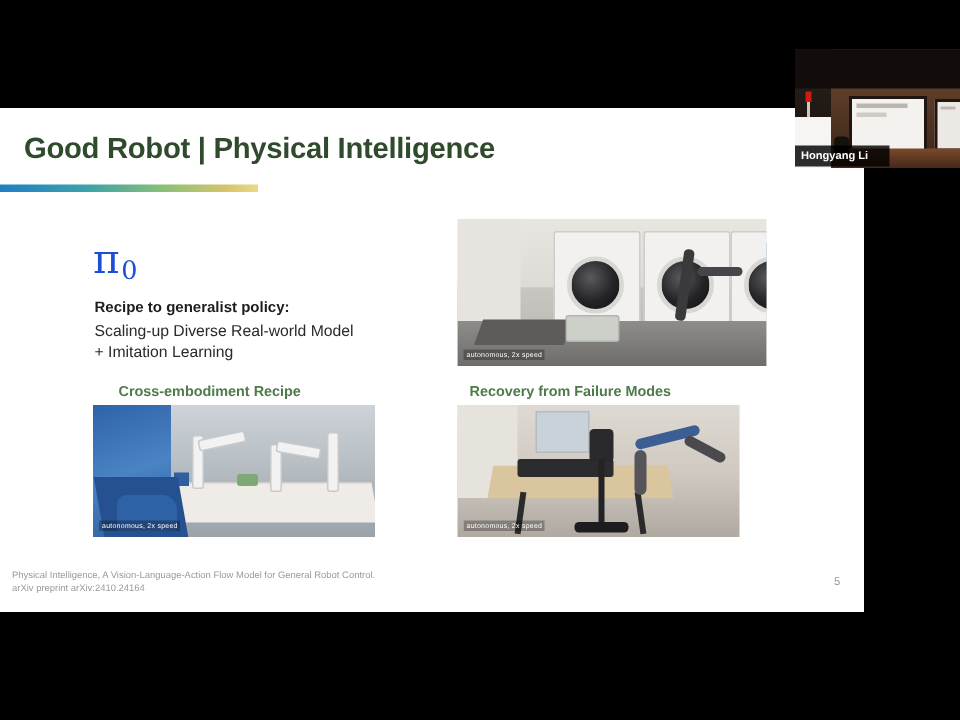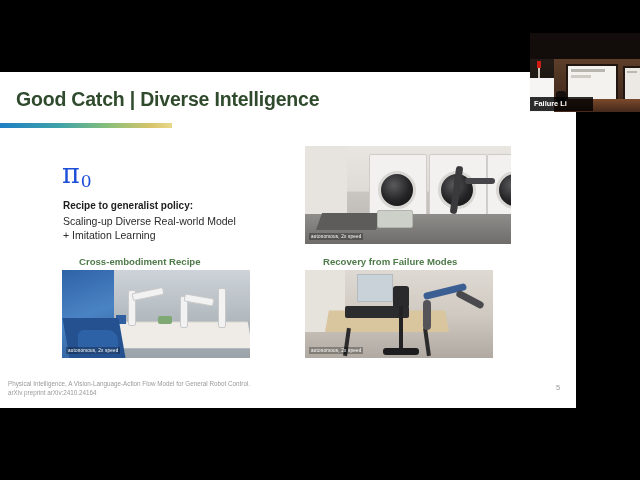--- a/index.html
+++ b/index.html
@@ -19,21 +19,21 @@
     font-size:27px;color:#1d4ed8;line-height:1;}
   .pi-symbol sub{font-size:17px;font-weight:300;vertical-align:baseline;position:relative;top:4px;left:1px;}
 
   .recipe-head{position:absolute;left:63px;top:128px;font-size:10px;font-weight:bold;color:#1d1d1d;}
   .recipe-l1{position:absolute;left:63px;top:143px;font-size:10.5px;color:#2a2a2a;}
   .recipe-l2{position:absolute;left:63px;top:157px;font-size:10.5px;color:#2a2a2a;}
 
   .cap{position:absolute;font-size:9.6px;font-weight:bold;color:#4f7a4a;white-space:nowrap;}
   .cap-ce{left:79px;top:184px;}
   .cap-lh{left:305px;top:60px;}
-  .cap-rf{left:323px;top:184px;}
+  .cap-rf{left:313px;top:184px;}
 
   .shot{position:absolute;overflow:hidden;background:#b9b9b4;}
   .shot .ovl{position:absolute;left:4px;bottom:4px;font-size:4.6px;color:#fff;
     background:rgba(0,0,0,0.28);padding:1px 2px;letter-spacing:0.2px;white-space:nowrap;}
 
   
   .shot-lh{left:305px;top:74px;width:206px;height:98px;
     background:linear-gradient(180deg,#e9e6e2 0%,#dedbd6 46%,#c9c6c2 47%,#b8b5b1 100%);}
   .lh-wall{position:absolute;left:0;top:0;width:42px;height:100%;background:#e7e4e0;}
   .lh-floor{position:absolute;left:0;bottom:0;width:100%;height:30px;
@@ -123,21 +123,21 @@
   .cam-namebar{position:absolute;left:0px;top:64px;width:63px;height:14px;background:rgba(0,0,0,0.82);}
   .cam-name{position:absolute;left:4px;top:66px;font-size:7.4px;font-weight:bold;color:#fff;white-space:nowrap;}
 </style>
 </head>
 <body>
 
 <div class="stage">
 
   <div class="slide">
 
-    <div class="slide-title">Good Catch | Diverse Intelligence</div>
+    <div class="slide-title">Good Robot | Physical Intelligence</div>
     <div class="title-rule"></div>
 
     <div class="pi-symbol">
       <span>π</span><sub>0</sub>
     </div>
 
     <div class="recipe-head">Recipe to generalist policy:</div>
     <div class="recipe-l1">Scaling-up Diverse Real-world Model</div>
     <div class="recipe-l2">+ Imitation Learning</div>
 
@@ -204,16 +204,16 @@
     <div class="cam-screen">
 
       <div class="cam-thumb cam-t2"></div>
 
     </div>
     <div class="cam-screen2"></div>
     <div class="cam-desk"></div>
     <div class="cam-person"></div>
     <div class="cam-white"></div>
     <div class="cam-namebar"></div>
-    <div class="cam-name">Failure Li</div>
+    <div class="cam-name">Hongyang Li</div>
   </div>
 
 </div>
 
 </body></html>

